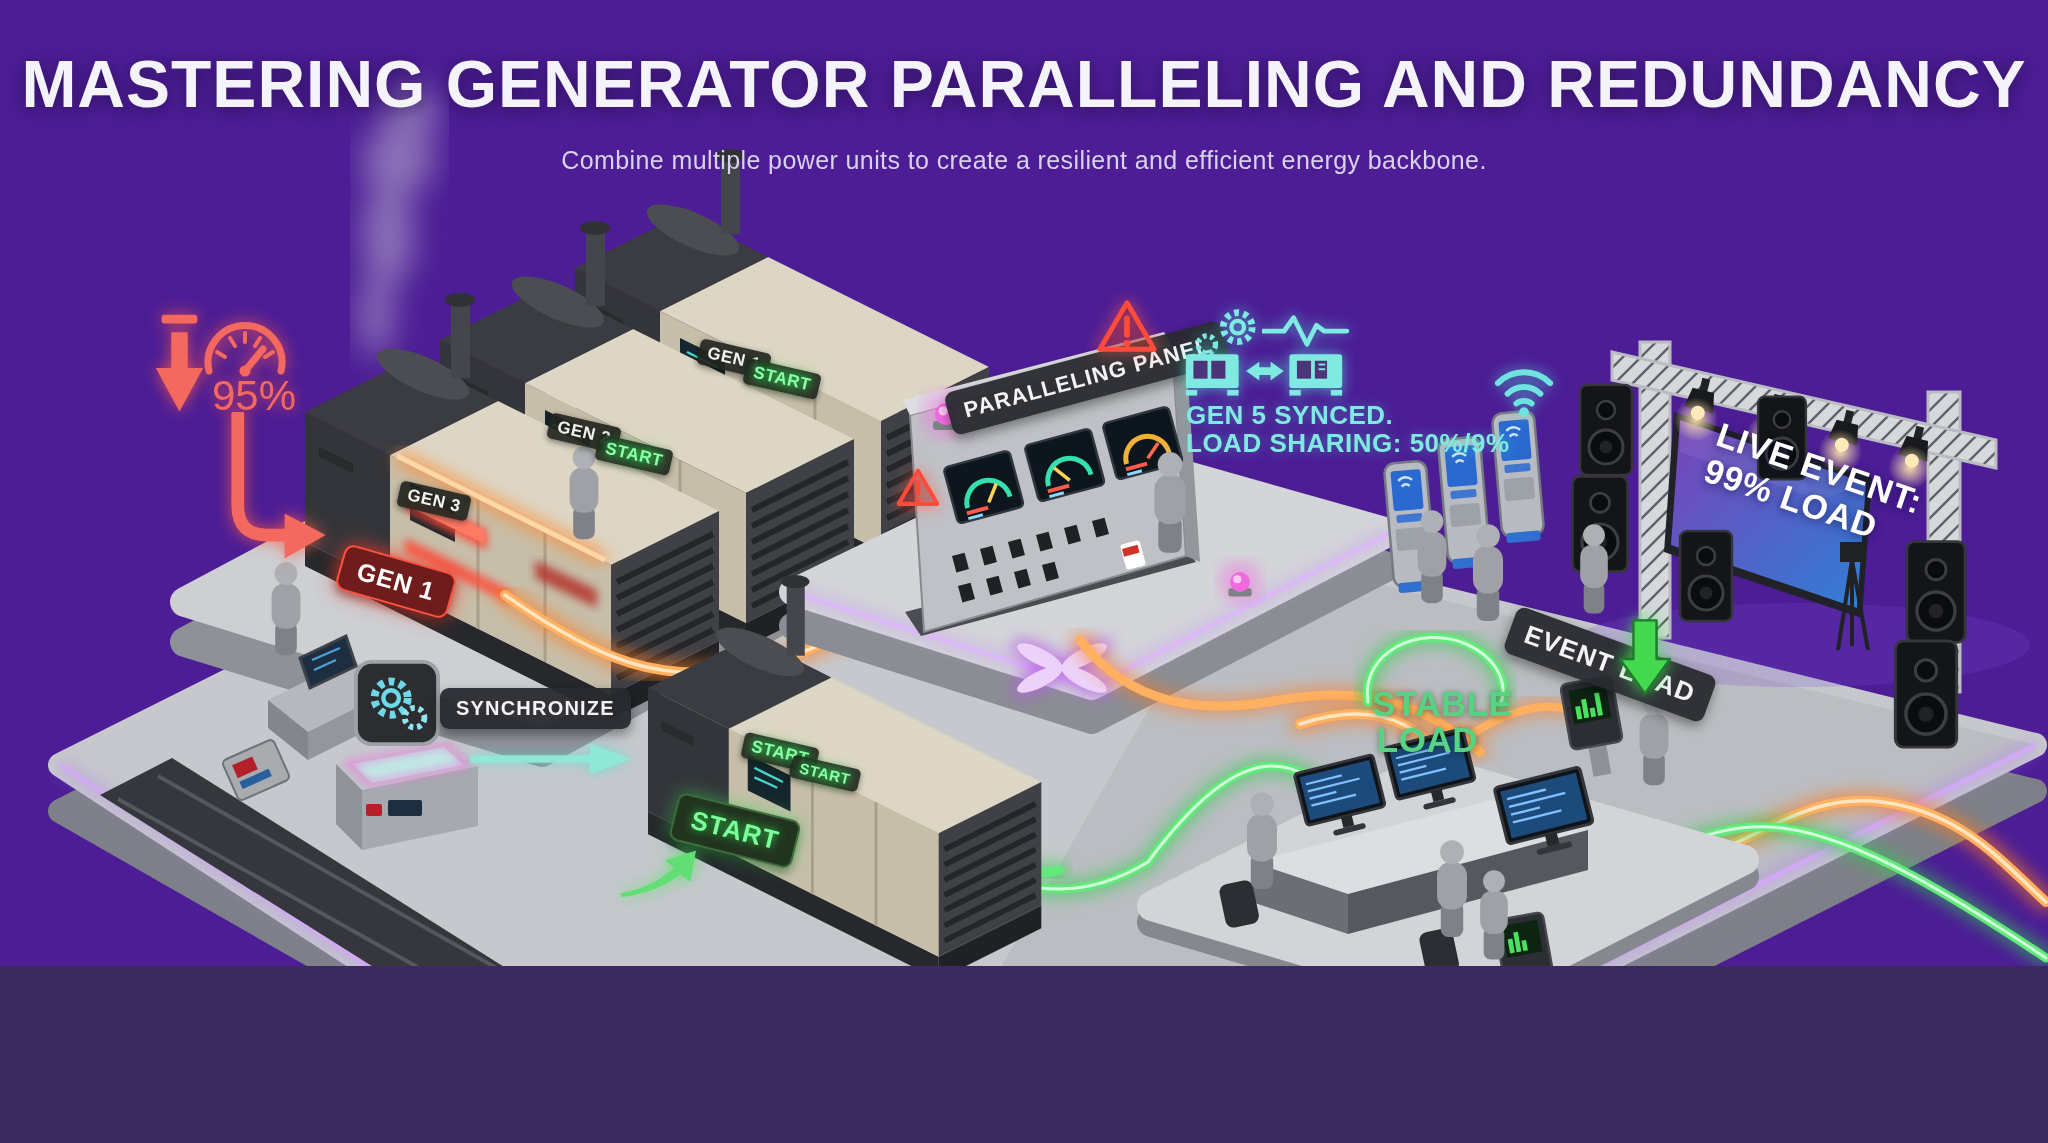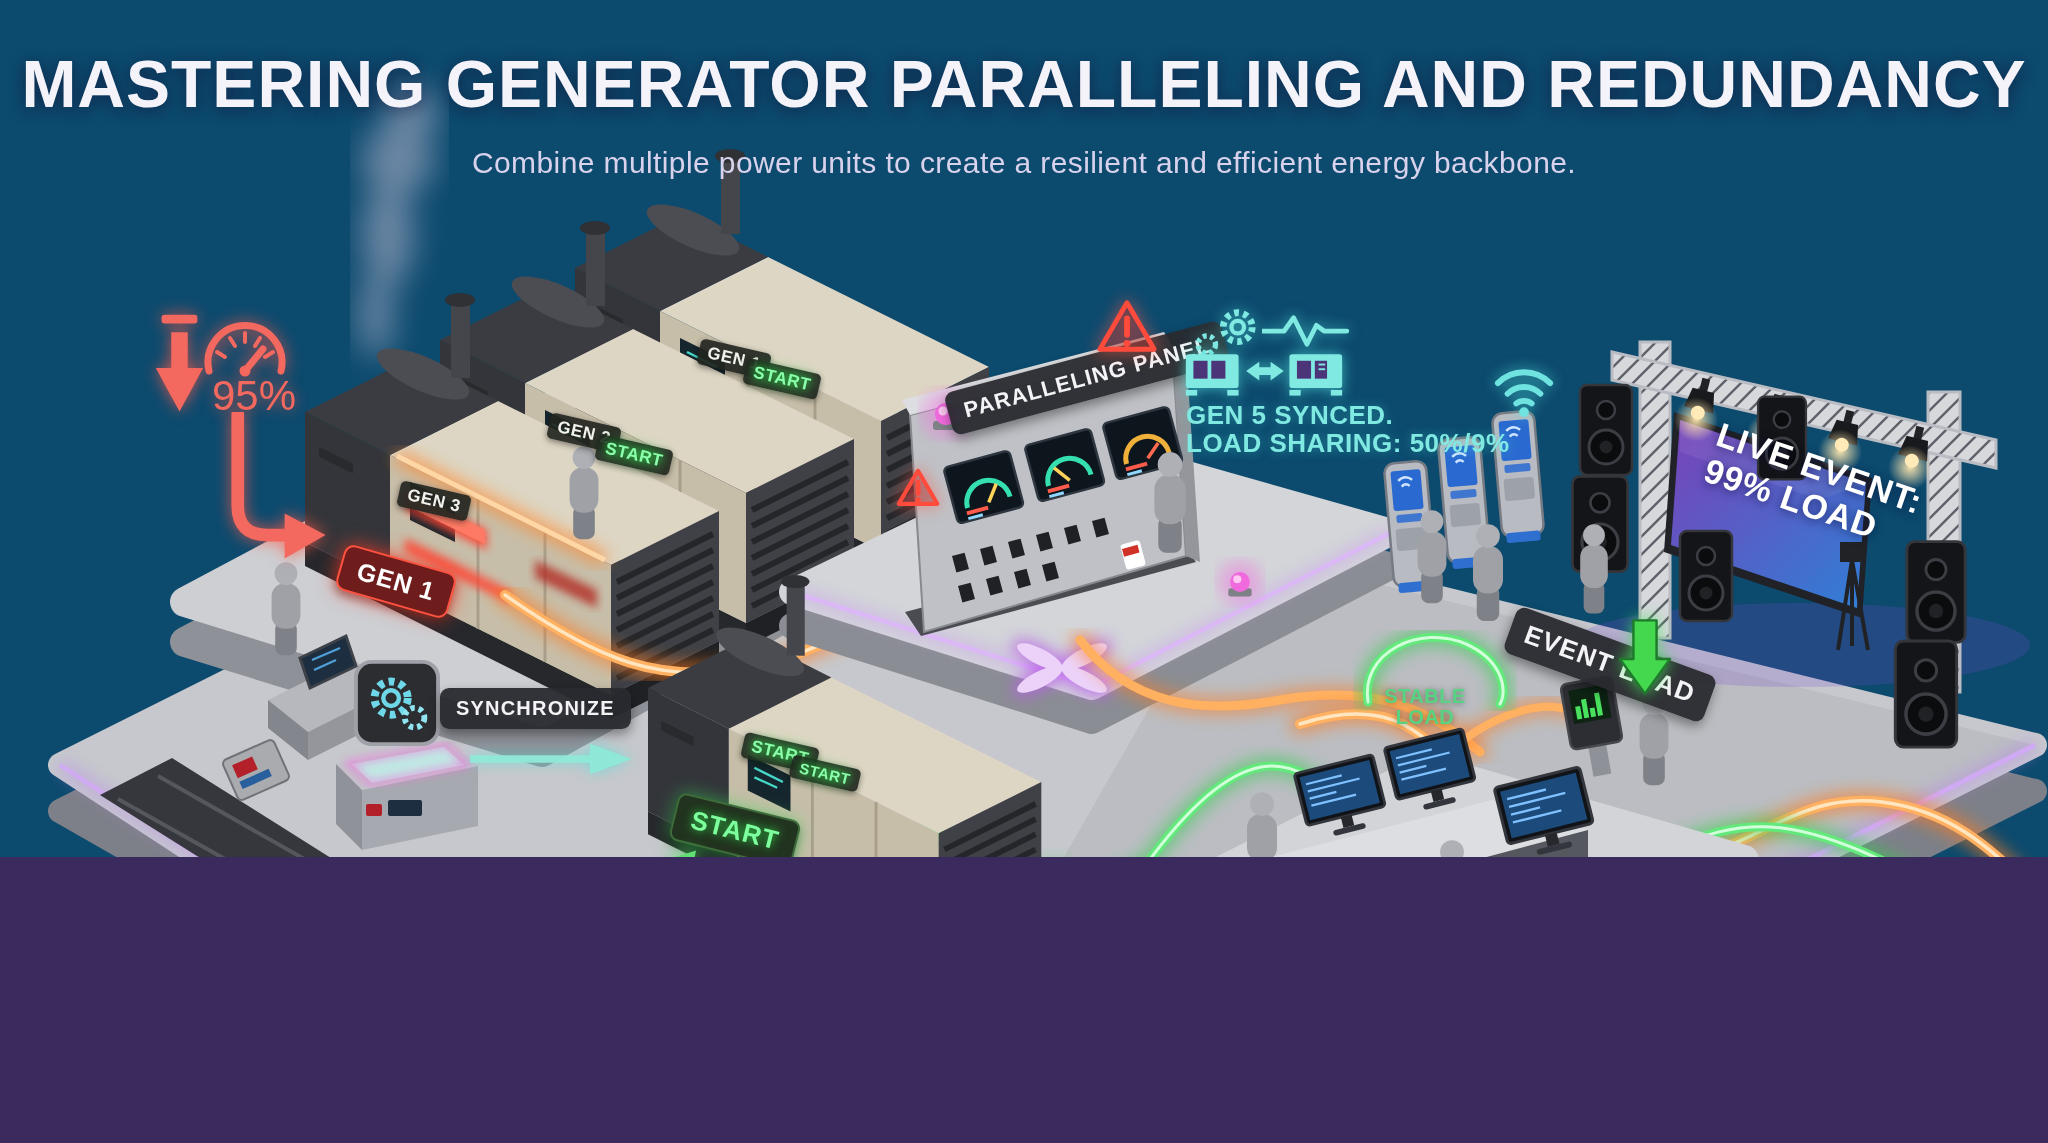--- a/index.html
+++ b/index.html
@@ -1,38 +1,38 @@
 <!DOCTYPE html>
 <html><head>
 <meta charset="utf-8">
 <style>
   *{margin:0;padding:0;box-sizing:border-box}
   html,body{background:#3a2a5e;font-family:"Liberation Sans",sans-serif}
-  #canvas{position:relative;width:2048px;height:857px;background:#0c4a6e;overflow:hidden}
+  #canvas{position:relative;width:2048px;height:966px;background:#4c1d95;overflow:hidden}
   #scene{position:absolute;left:0;top:0;z-index:1}
   .ov{position:absolute;z-index:3}
   .title{left:0;right:0;top:46px;text-align:center;color:#f5f3fa;font-size:66px;font-weight:bold;
          letter-spacing:1px;text-shadow:0 3px 16px rgba(20,10,45,.55);white-space:nowrap}
-  .subtitle{left:0;right:0;top:146px;text-align:center;color:#d9d2ec;font-size:30px;letter-spacing:.4px}
+  .subtitle{left:0;right:0;top:146px;text-align:center;color:#d9d2ec;font-size:25px;letter-spacing:.4px}
   .percent{color:#f4695f;font-size:42px;font-weight:normal;text-shadow:0 0 14px rgba(255,90,70,.75)}
   .chip{background:rgba(34,37,32,.92);color:#f2f2ee;font-weight:bold;font-size:17px;
         border-radius:5px;padding:3px 9px;letter-spacing:.6px;white-space:nowrap;
         box-shadow:0 2px 6px rgba(0,0,0,.45)}
   .chip.green{color:#8bffab;text-shadow:0 0 9px #2ee04e,0 0 16px #2ee04e}
   .badge-red{background:#6e1d1c;border:2px solid #ff5240;color:#fff;font-weight:bold;font-size:25px;
         border-radius:10px;padding:7px 16px;letter-spacing:1px;white-space:nowrap;
         box-shadow:0 0 20px rgba(255,62,44,.85),0 4px 8px rgba(0,0,0,.4)}
   .badge-start{background:#22331f;border:2px solid #3d6b3a;color:#7dff9d;font-weight:bold;font-size:26px;
         border-radius:9px;padding:7px 16px;letter-spacing:1px;white-space:nowrap;
         text-shadow:0 0 10px #2ee04e;box-shadow:0 0 18px rgba(60,220,90,.55),0 5px 8px rgba(0,0,0,.4)}
   .sign{background:rgba(41,42,47,.95);color:#f4f4f6;font-weight:bold;font-size:20px;border-radius:9px;
         padding:9px 16px;letter-spacing:1.2px;white-space:nowrap;box-shadow:0 5px 12px rgba(0,0,0,.4)}
   .cyan-text{color:#7fe9e2;font-weight:bold;font-size:26px;letter-spacing:.5px;white-space:nowrap;
         text-shadow:0 0 12px rgba(70,220,210,.45)}
-  .green-label{color:#57d383;font-weight:bold;font-size:20px;line-height:1.03;text-align:center;
+  .green-label{color:#57d383;font-weight:bold;font-size:35px;line-height:1.03;text-align:right;
         letter-spacing:.5px;width:106px;text-shadow:0 1px 6px rgba(10,40,20,.5)}
   .screen-text{color:#fff;font-weight:bold;font-size:34px;line-height:1.12;letter-spacing:.8px;
         text-shadow:0 2px 10px rgba(10,10,60,.6);white-space:nowrap}
   .glow-red{filter:drop-shadow(0 0 8px rgba(255,90,70,.8))}
   .glow-cyan{filter:drop-shadow(0 0 7px rgba(80,225,215,.7))}
   .glow-green{filter:drop-shadow(0 0 8px rgba(70,230,90,.8))}
 </style>
 </head>
 <body>
 

